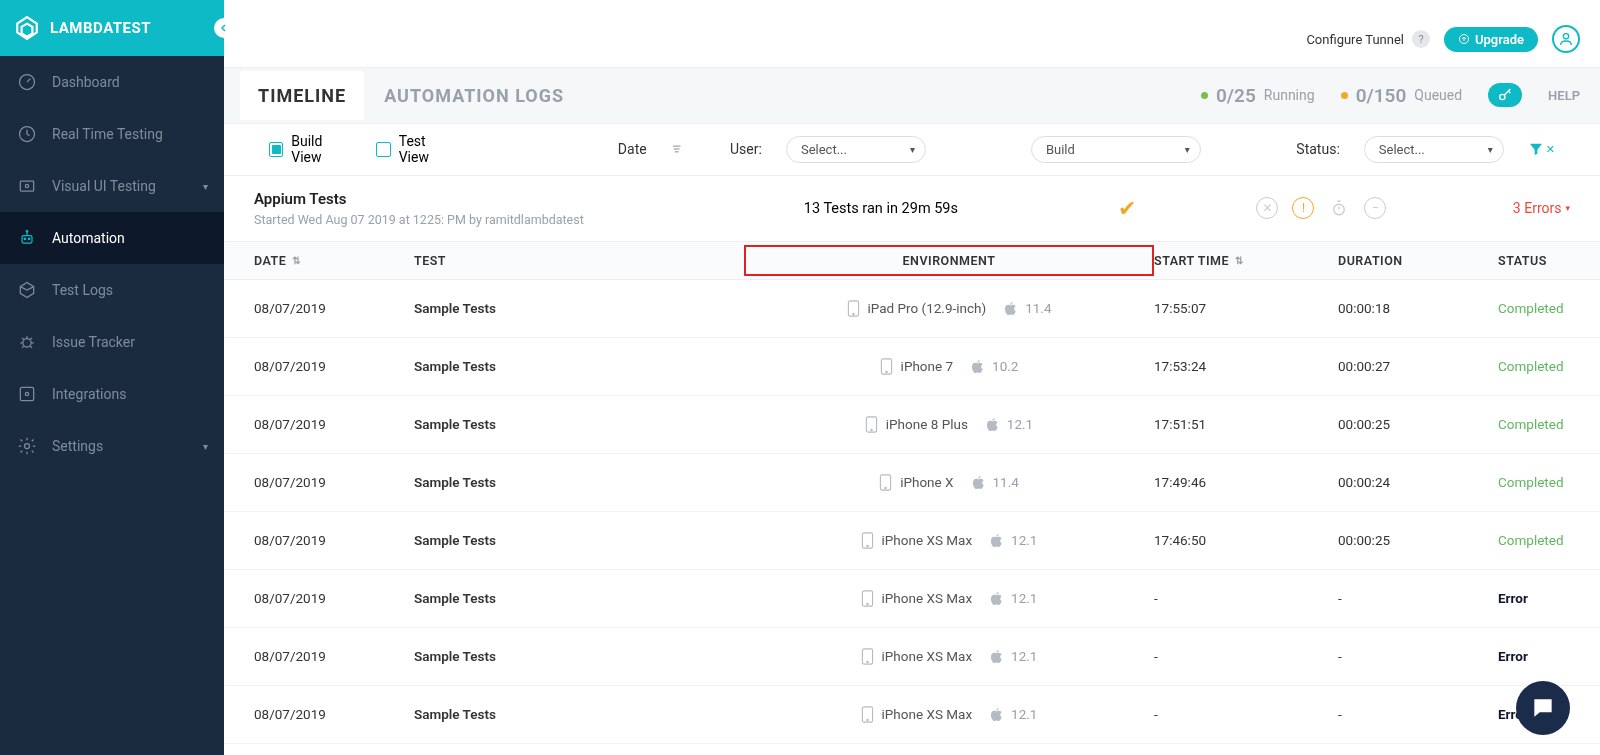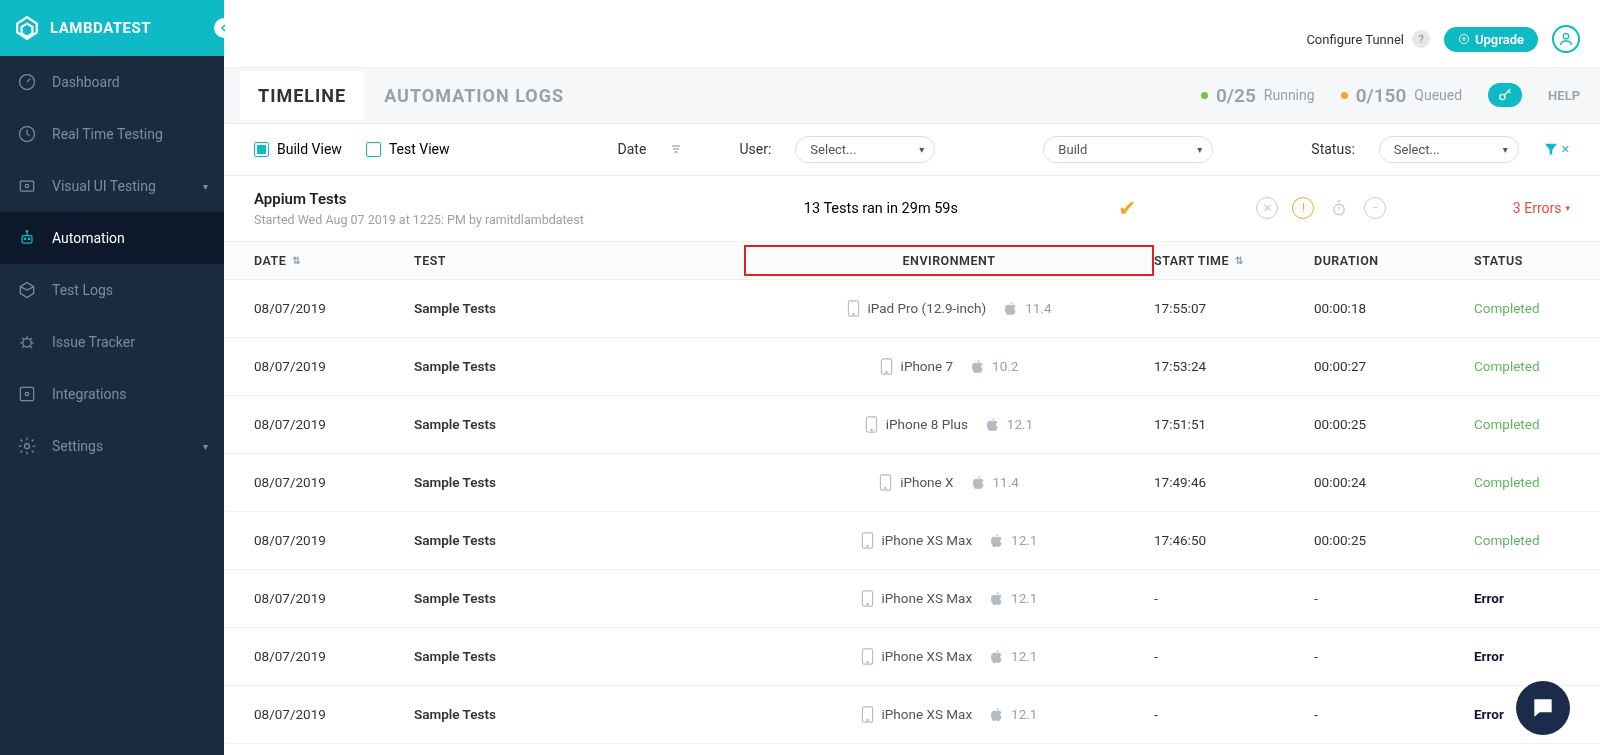--- a/index.html
+++ b/index.html
@@ -32,21 +32,21 @@
 .status-counters { margin-left: auto; display: flex; align-items: center; gap: 26px; font-size: 14px; color: #98a1ab; }
 .counter { display: flex; align-items: center; gap: 8px; }
 .dot { width: 7px; height: 7px; border-radius: 50%; }
 .dot.green { background: #7bc043; }
 .dot.orange { background: #f5a623; }
 .num { font-size: 19px; font-weight: 600; }
 .key-pill { width: 34px; height: 24px; background: #0ebac5; border-radius: 12px; display: flex; align-items: center; justify-content: center; color: #fff; }
 .help-txt { font-size: 13px; font-weight: 600; }
 
 
-.filter-row { height: 52px; display: flex; align-items: center; padding: 0 30px; gap: 24px; border-bottom: 1px solid #eceef1; }
+.filter-row { height: 52px; display: flex; align-items: center; padding: 0 45px; gap: 24px; border-bottom: 1px solid #eceef1; }
 .checkbox { width: 15px; height: 15px; border: 1.5px solid #0ebac5; border-radius: 2px; display: inline-flex; align-items: center; justify-content: center; margin-right: 8px; }
 .checkbox.checked::after { content: ''; width: 9px; height: 9px; background: #0ebac5; border-radius: 1px; }
 .view-opt { display: flex; align-items: center; font-size: 14px; cursor: pointer; }
 .label-txt { font-size: 14px; color: #333; }
 .select { border: 1px solid #d9dde2; border-radius: 16px; padding: 5px 28px 5px 14px; font-size: 13px; color: #555; min-width: 140px; background: #fff; position: relative; cursor: pointer; }
 .select::after { content: '▾'; position: absolute; right: 10px; top: 50%; transform: translateY(-50%); font-size: 10px; color: #555; }
 .select.wide { min-width: 170px; }
 .filter-icon { color: #0ebac5; margin-left: auto; display: flex; align-items: center; gap: 2px; cursor: pointer; }
 
 
@@ -59,21 +59,21 @@
 .build-ico { width: 22px; height: 22px; border: 1.7px solid #c7ccd2; border-radius: 50%; display: flex; align-items: center; justify-content: center; color: #c7ccd2; font-size: 12px; }
 .build-ico.orange { border-color: #f5a623; color: #f5a623; }
 .build-ico.noborder { border: none; font-size: 18px; }
 .errors-count { margin-left: auto; color: #e74c3c; font-size: 14px; display: flex; align-items: center; gap: 4px; }
 
 
 .table-head { display: flex; align-items: center; height: 38px; padding: 0 30px; background: #fafbfc; border-bottom: 1px solid #eceef1; font-size: 12.5px; font-weight: 600; color: #333; letter-spacing: 0.5px; }
 .col-date { width: 160px; display: flex; align-items: center; gap: 6px; }
 .col-test { width: 330px; }
 .col-env { width: 410px; text-align: center; }
-.col-start { width: 160px; display: flex; align-items: center; gap: 6px; }
+.col-start { width: 184px; display: flex; align-items: center; gap: 6px; }
 .col-dur { width: 160px; }
 .col-status { flex: 1; }
 .env-highlight { border: 2.5px solid #d22; padding: 6px 0; margin: -6px 0; }
 .sort-ic { font-size: 10px; color: #98a1ab; }
 
 .table-row { display: flex; align-items: center; height: 58px; padding: 0 30px; border-bottom: 1px solid #f0f1f3; font-size: 13.5px; color: #333; cursor: pointer; }
 .table-row .col-test { font-weight: 600; }
 .env-cell { display: flex; align-items: center; justify-content: center; gap: 8px; color: #98a1ab; }
 .status-completed { color: #5fb760; }
 .status-error { color: #0f172a; font-weight: bold; }

